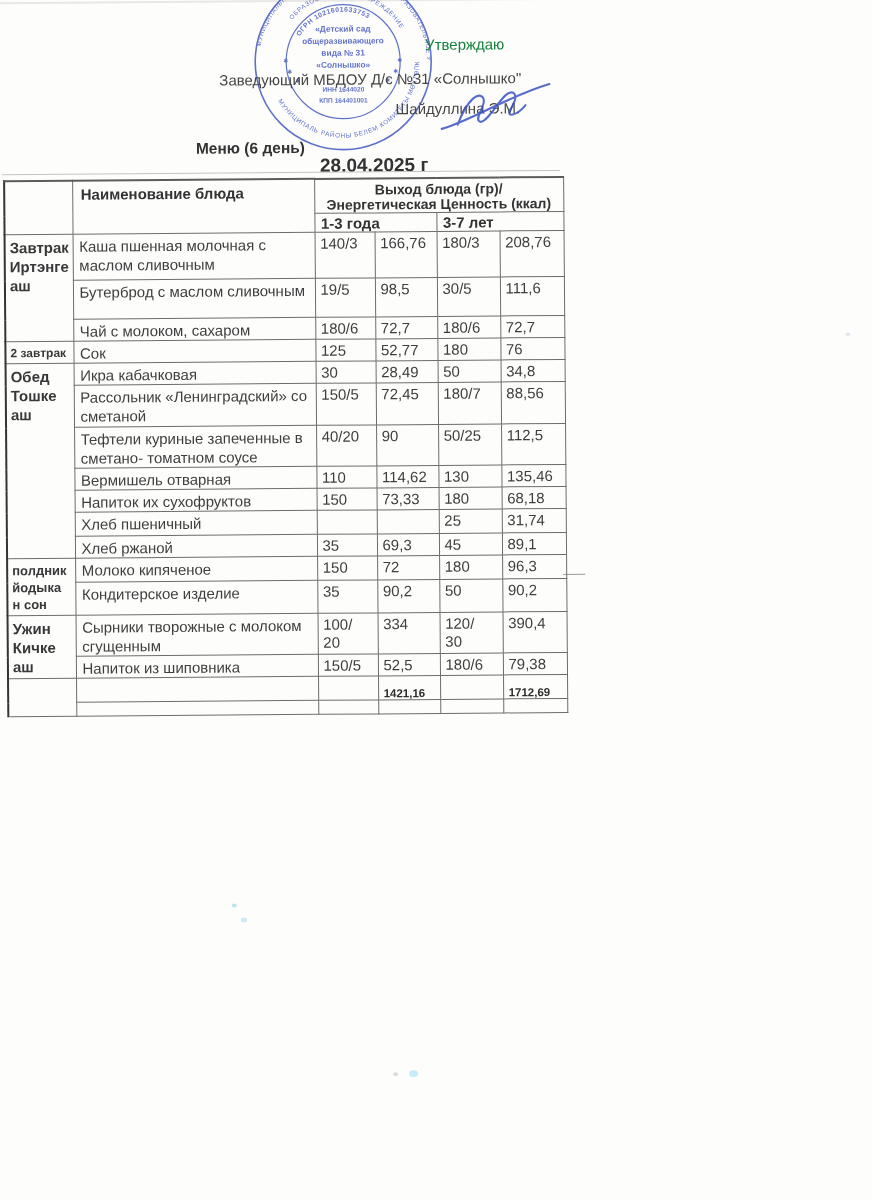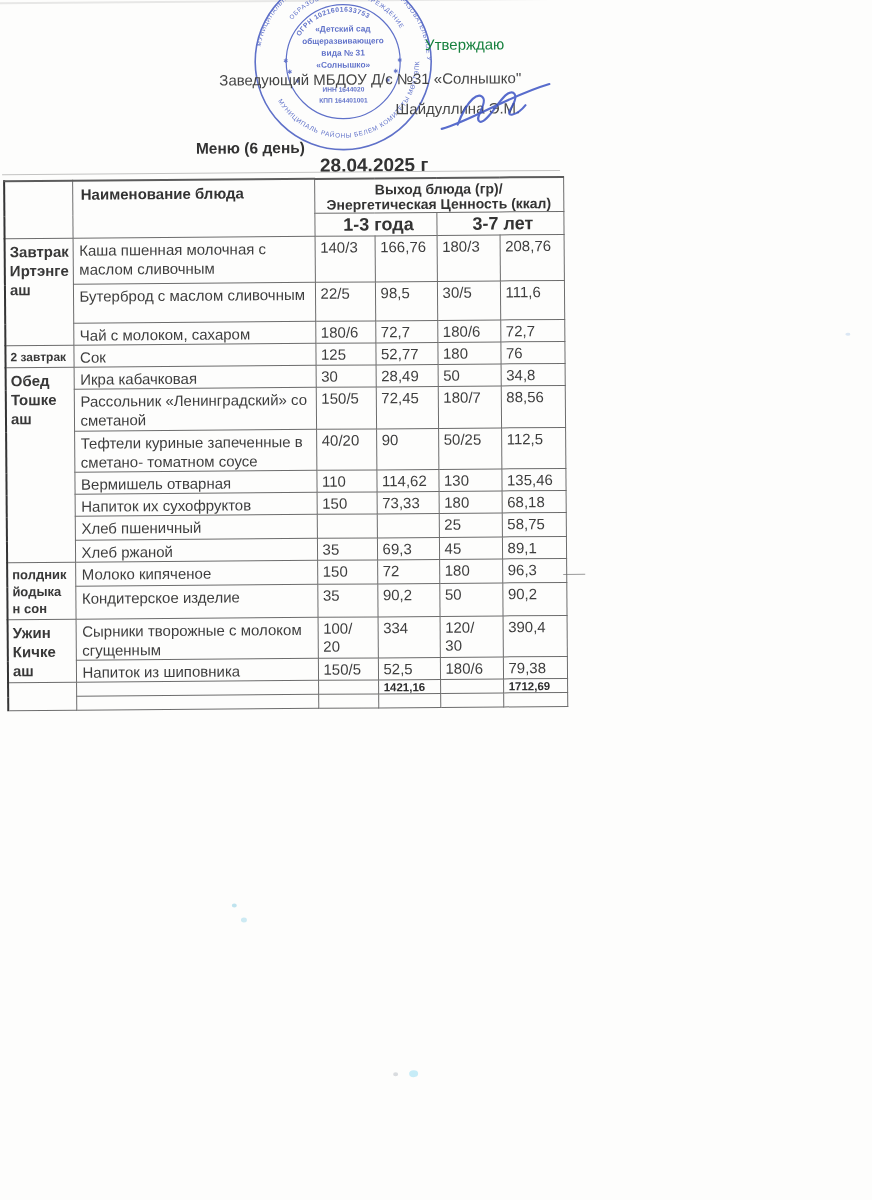--- a/index.html
+++ b/index.html
@@ -24,28 +24,28 @@
 
   table.menu{
     position:absolute;left:5px;top:178px;border-collapse:collapse;table-layout:fixed;
     border-top:2px solid #5c5c5c;border-left:2px solid #343434;
     border-right:1px solid #5f5f5f;border-bottom:1px solid #5f5f5f;
   }
   table.menu td,table.menu th{border:1px solid #6d6d6d;overflow:hidden;}
   th.c1{border-left:2px solid #343434;}
   th.dishh{text-align:left;vertical-align:top;padding:4px 0 0 8px;font-size:15px;color:#333;}
   th.spanh{text-align:center;vertical-align:top;font-size:14px;line-height:15px;padding:3px 8px 0;color:#333;}
-  th.ageh{text-align:center;vertical-align:top;font-size:18px;padding:1px 0 0 6px;color:#333;}
+  th.ageh{text-align:left;vertical-align:top;font-size:15px;padding:1px 0 0 6px;color:#333;}
   td.sec{font-weight:bold;font-size:15px;line-height:19px;vertical-align:top;
          padding:3px 2px 0 4px;white-space:pre-line;color:#383838;border-left:2px solid #343434;}
   td.sec.s12{font-size:12px;line-height:15px;padding-top:4px;}
   td.sec.s13{font-size:13px;line-height:17px;}
   td.dish{font-size:15px;line-height:19px;vertical-align:top;padding:2px 4px 0 6px;color:#3e3e3e;}
   td.val{font-size:15px;line-height:18px;vertical-align:top;padding:2px 2px 0 5px;white-space:pre-line;color:#3e3e3e;}
-  tr.totals td.val{font-size:11.5px;font-weight:bold;line-height:12px;padding-top:1px;color:#2e2e2e;}
+  tr.totals td.val{font-size:11.5px;font-weight:bold;line-height:12px;padding-top:11px;color:#2e2e2e;}
 
   .speck{position:absolute;border-radius:50%;}
 </style>
 </head>
 <body>
 
 <div class="scan">
   <div class="edge-top"></div>
 
   <svg class="stamp" viewBox="0 0 200 200">
@@ -125,21 +125,21 @@
 Иртэнге
 аш</td>
           <td class="dish">Каша пшенная молочная с маслом сливочным</td>
           <td class="val">140/3</td>
           <td class="val">166,76</td>
           <td class="val">180/3</td>
           <td class="val">208,76</td>
         </tr>
         <tr style="height: 39px;">
           <td class="dish">Бутерброд с маслом сливочным</td>
-          <td class="val">22/5</td>
+          <td class="val">19/5</td>
           <td class="val">98,5</td>
           <td class="val">30/5</td>
           <td class="val">111,6</td>
         </tr>
         <tr style="height: 20px;">
           <td class="dish">Чай с молоком, сахаром</td>
           <td class="val">180/6</td>
           <td class="val">72,7</td>
           <td class="val">180/6</td>
           <td class="val">72,7</td>
@@ -188,21 +188,21 @@
           <td class="val">150</td>
           <td class="val">73,33</td>
           <td class="val">180</td>
           <td class="val">68,18</td>
         </tr>
         <tr style="height: 24px;">
           <td class="dish">Хлеб пшеничный</td>
           <td class="val"></td>
           <td class="val"></td>
           <td class="val">25</td>
-          <td class="val">58,75</td>
+          <td class="val">31,74</td>
         </tr>
         <tr style="height: 16px;">
           <td class="dish">Хлеб ржаной</td>
           <td class="val">35</td>
           <td class="val">69,3</td>
           <td class="val">45</td>
           <td class="val">89,1</td>
         </tr>
         <tr style="height: 24px;">
           <td rowspan="2" class="sec s13">полдник

